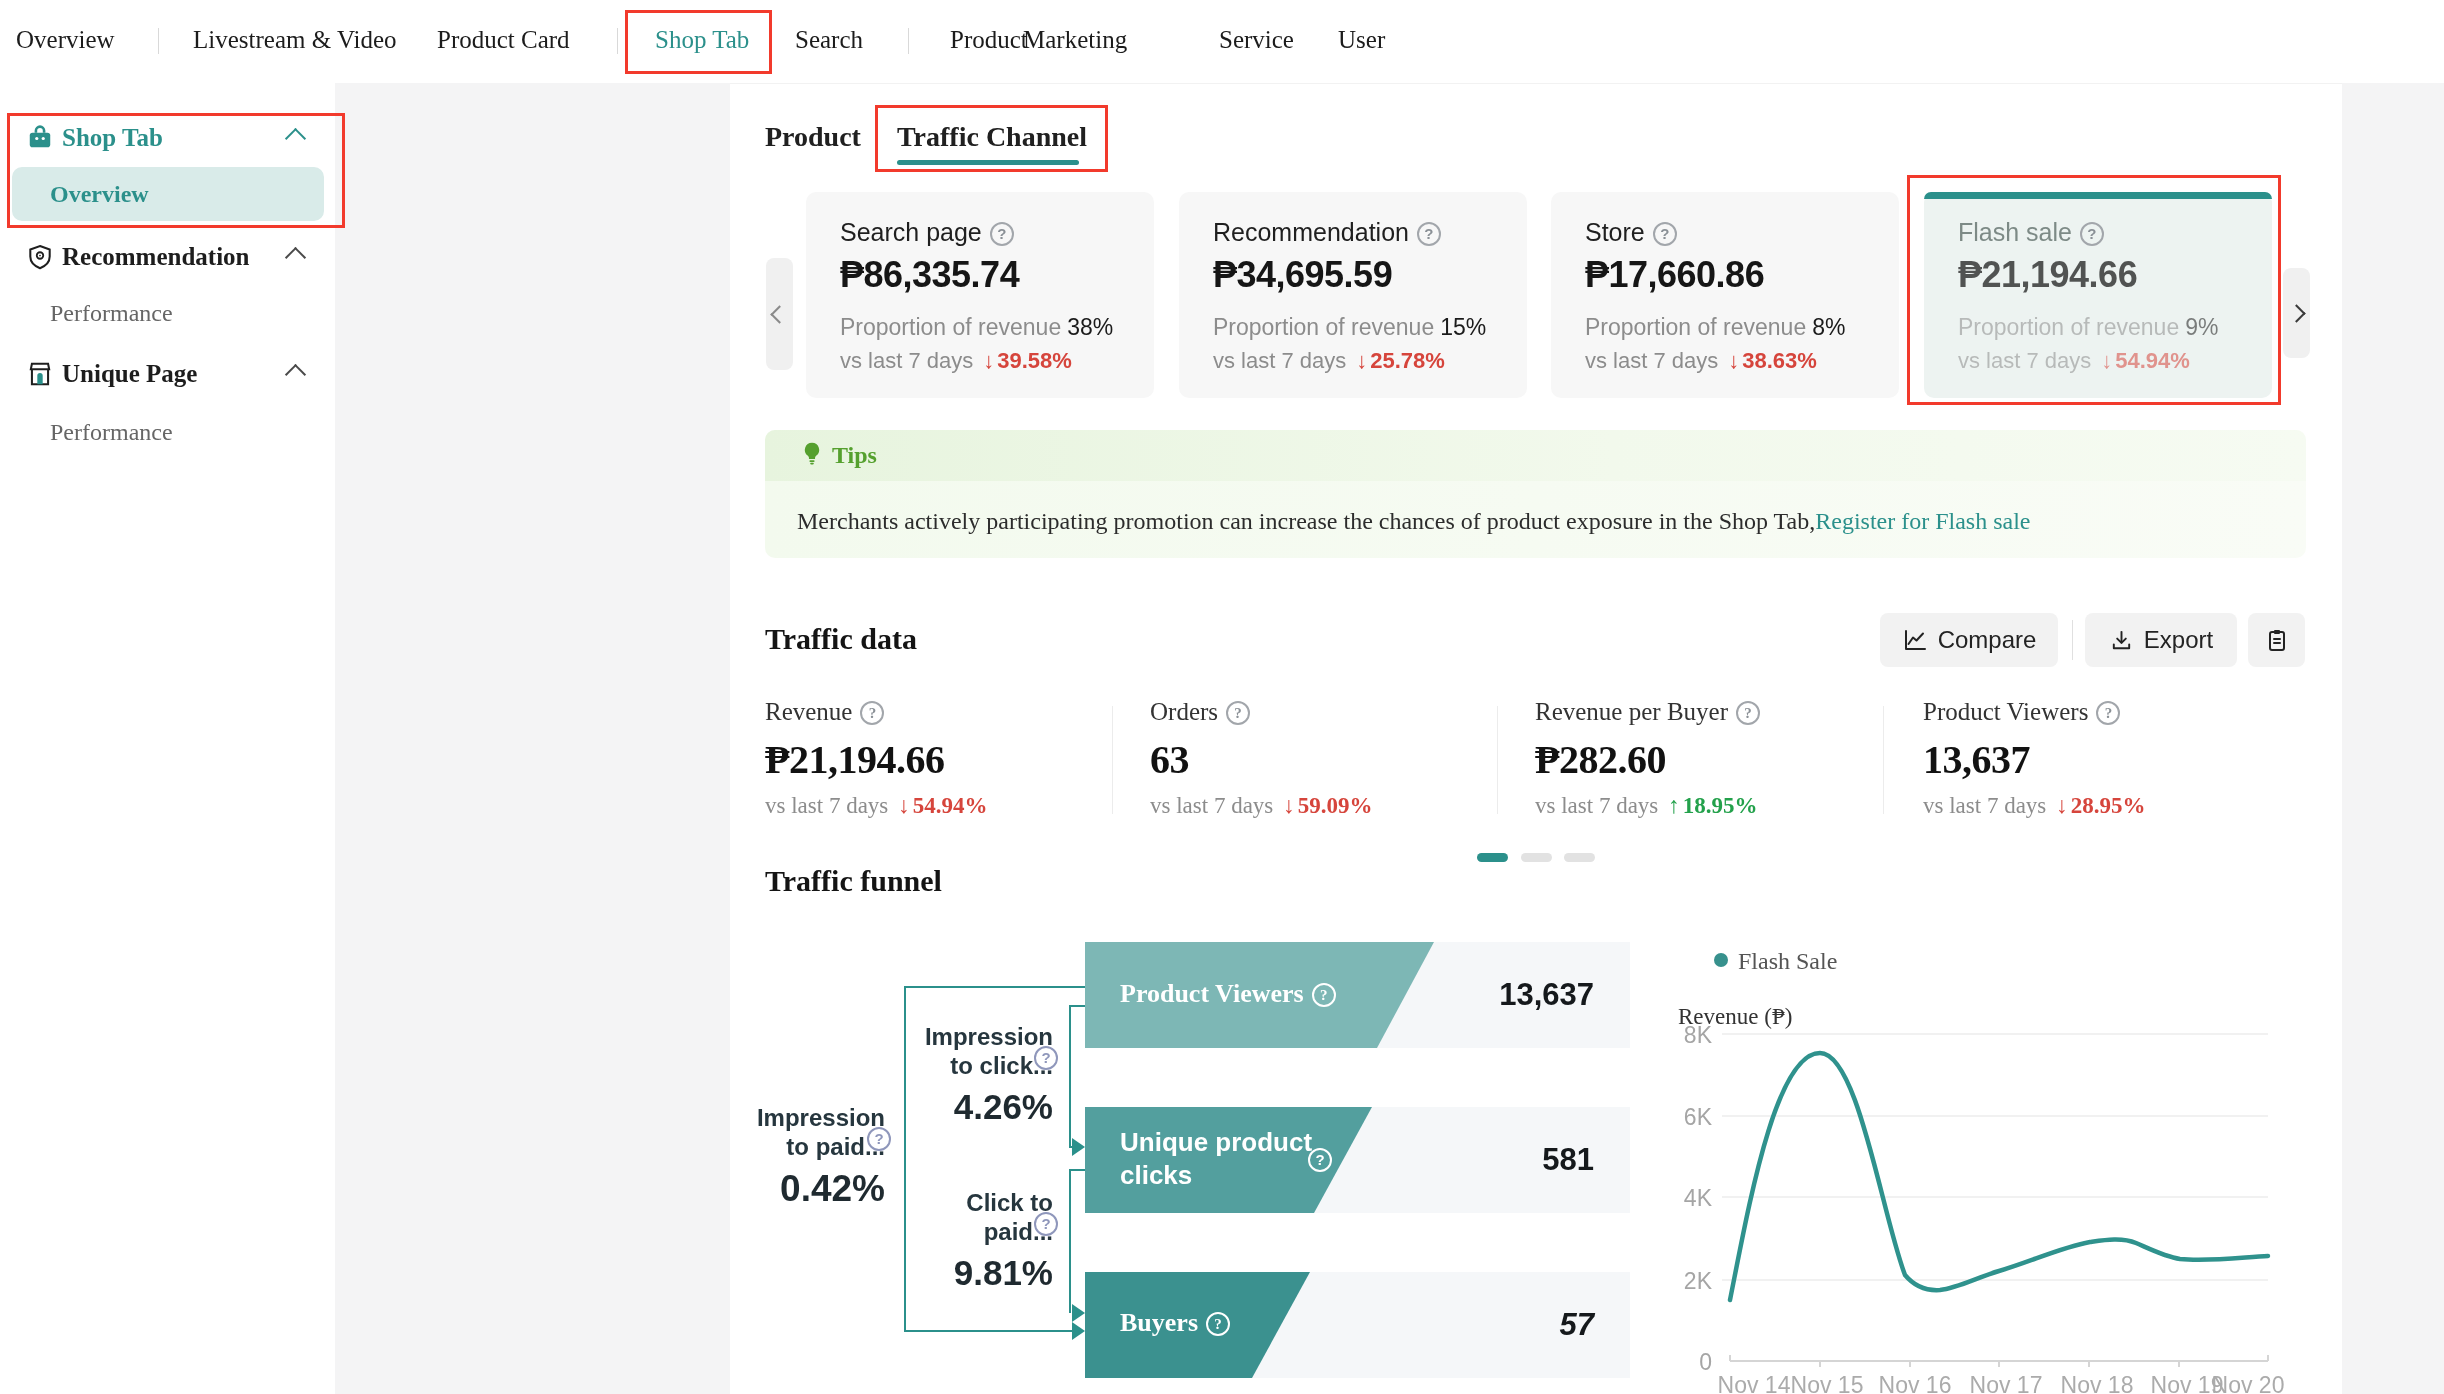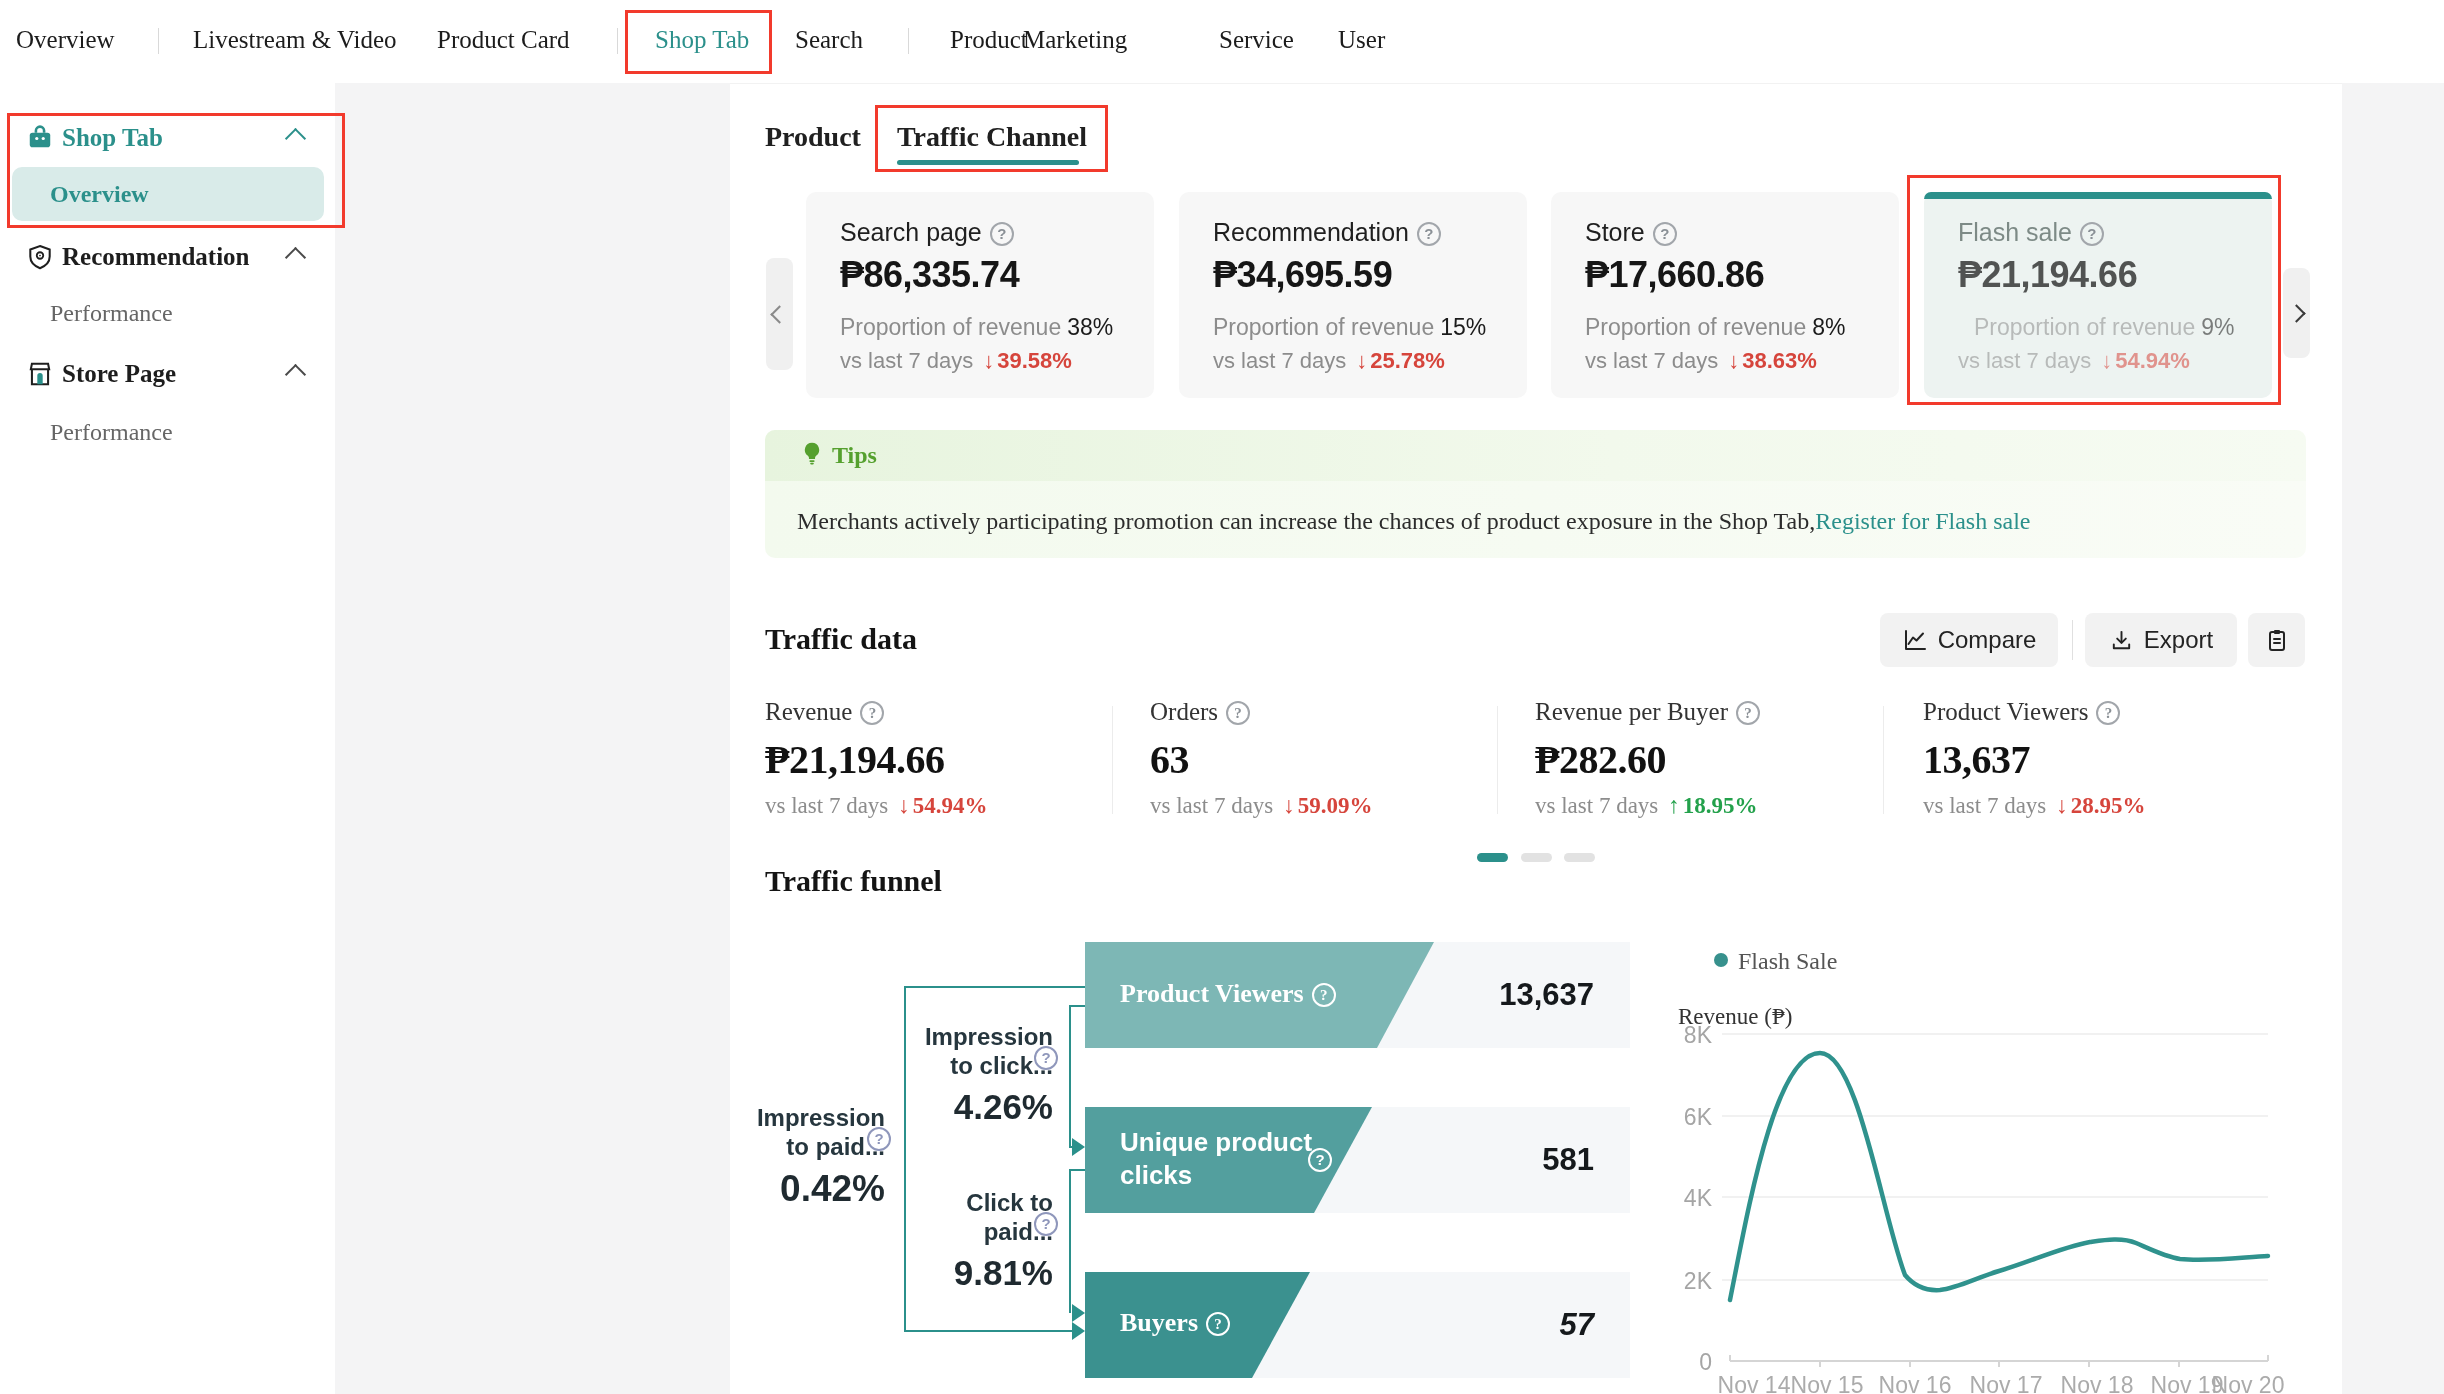--- a/index.html
+++ b/index.html
@@ -31,21 +31,21 @@
   .card{top:192px;width:348px;height:206px;background:var(--cardbg);border-radius:10px;cursor:pointer;}
   .card.hl{background:#edf3f1;}
   .card .topbar{position:absolute;left:0;top:0;width:100%;height:7px;background:var(--teal);border-radius:10px 10px 0 0;}
   .card .title{position:absolute;left:34px;top:26px;font-size:25px;font-weight:500;color:#1f1f1f;white-space:nowrap;}
   .card .val{position:absolute;left:34px;top:62px;font-size:36px;font-weight:700;color:#161616;letter-spacing:-.5px;}
   .card .prop{position:absolute;left:34px;top:122px;font-size:23px;color:var(--gray);white-space:nowrap;}
   .card .prop b{color:#1b1b1b;font-weight:500;margin-left:6px;}
   .card .vs{position:absolute;left:34px;top:156px;font-size:22px;color:var(--gray);white-space:nowrap;}
   .card.hl .title{color:#7d8a86;}
   .card.hl .val{opacity:.72;}
-  .card.hl .prop{opacity:.55;margin-left:16px;}
+  .card.hl .prop{opacity:.55;}
   .card.hl .vs{opacity:.55;}
   .chg{font-weight:700;color:var(--red);margin-left:10px;}
   .chg.down::before{content:"↓";margin-right:3px;font-weight:700;}
   .chg.up{color:var(--green);}
   .chg.up::before{content:"↑";margin-right:3px;font-weight:700;}
   
   .q{display:inline-block;width:20px;height:20px;border:2px solid #a2a6ab;border-radius:50%;
      font-size:15px;line-height:20px;text-align:center;color:#8a9096;font-weight:600;vertical-align:2px;margin-left:8px;cursor:pointer;}
   .q::after{content:"?";}
   .q.w{border-color:#fff;color:#fff;}
@@ -133,21 +133,21 @@
 <span class="abs chev-up" style="left:288px;top:250px;"></span>
 <div class="abs sb-sub nw" style="left:50px;top:300px;cursor:pointer;">Performance</div>
 
 <div class="abs" style="left:26px;top:360px;">
   <svg width="28" height="28" viewBox="0 0 26 26" fill="none">
     <path d="M4.5 8.5 L5.5 3.5 H20.5 L21.5 8.5 Z" stroke="#1f1f1f" stroke-width="1.9"></path>
     <path d="M5.5 8.5 V22.5 H20.5 V8.5" stroke="#1f1f1f" stroke-width="1.9"></path>
     <path d="M10.5 22.5 V14.5 a2.5 2.5 0 0 1 5 0 V22.5" fill="#2b908b"></path>
   </svg>
 </div>
-<div class="abs sb-group-label nw" style="left:62px;top:360px;cursor:pointer;">Store Page</div>
+<div class="abs sb-group-label nw" style="left:62px;top:360px;cursor:pointer;">Unique Page</div>
 <span class="abs chev-up" style="left:288px;top:367px;"></span>
 <div class="abs sb-sub nw" style="left:50px;top:419px;cursor:pointer;">Performance</div>
 
 <div class="abs tab nw" style="left:765px;">Product</div>
 <div class="abs tab nw" style="left:897px;">Traffic Channel</div>
 <div class="abs tab-underline" style="left:897px;width:182px;"></div>
 
 <div class="abs car-btn" style="left:766px;top:258px;height:112px;display:flex;align-items:center;">
     <span class="chev left"></span>
   </div>

